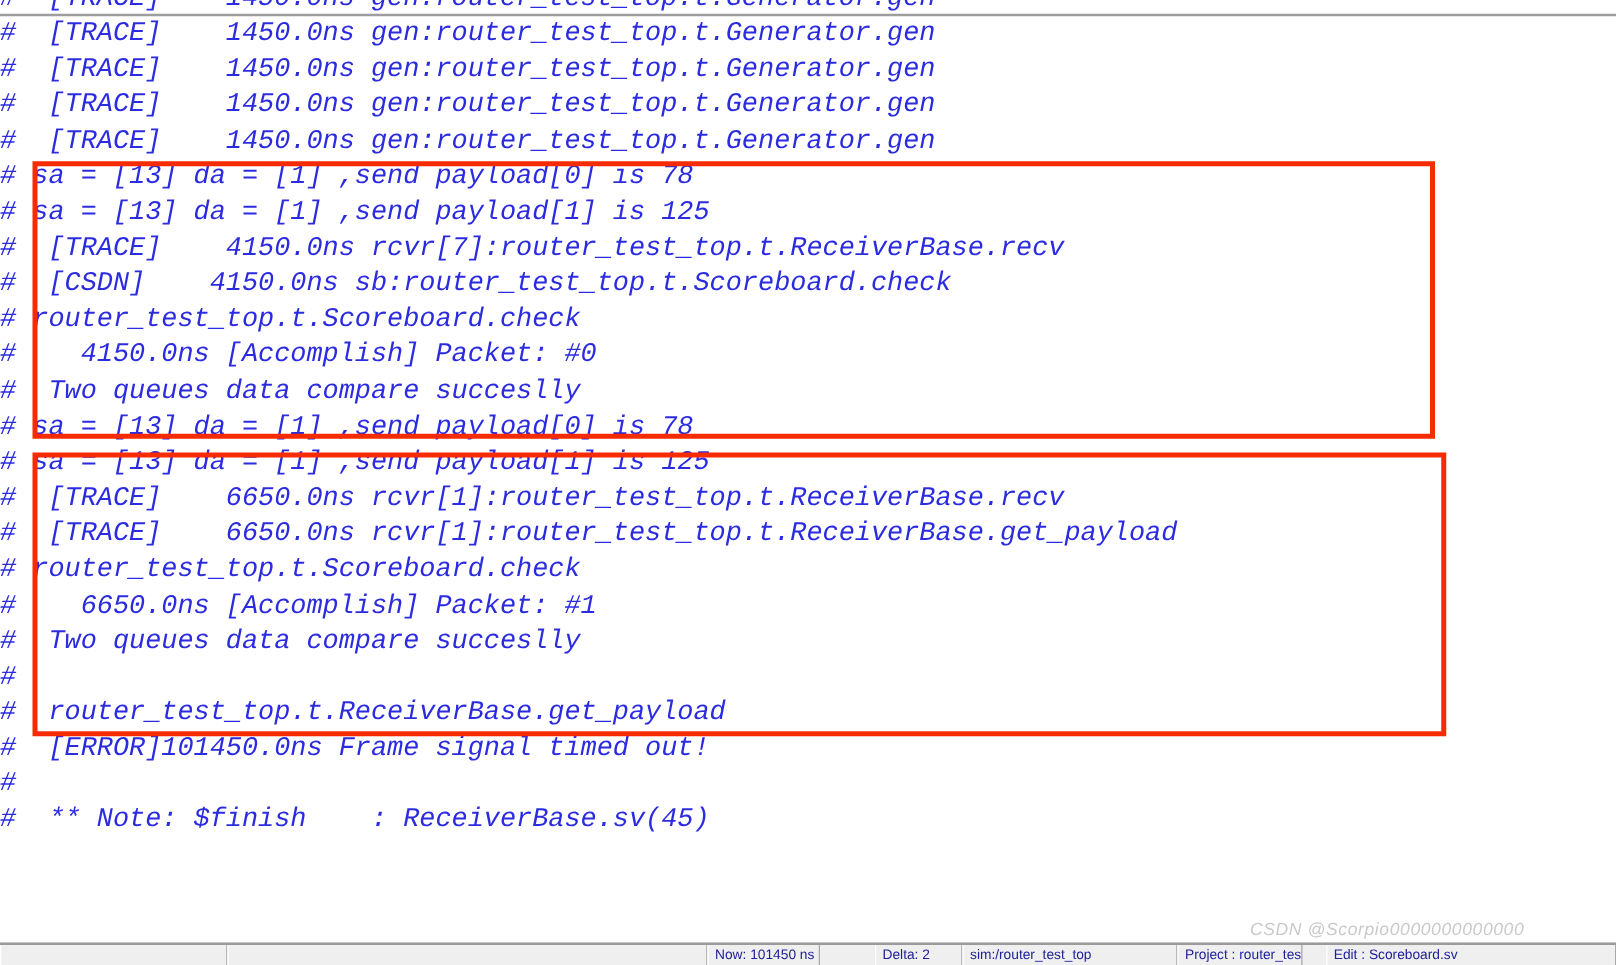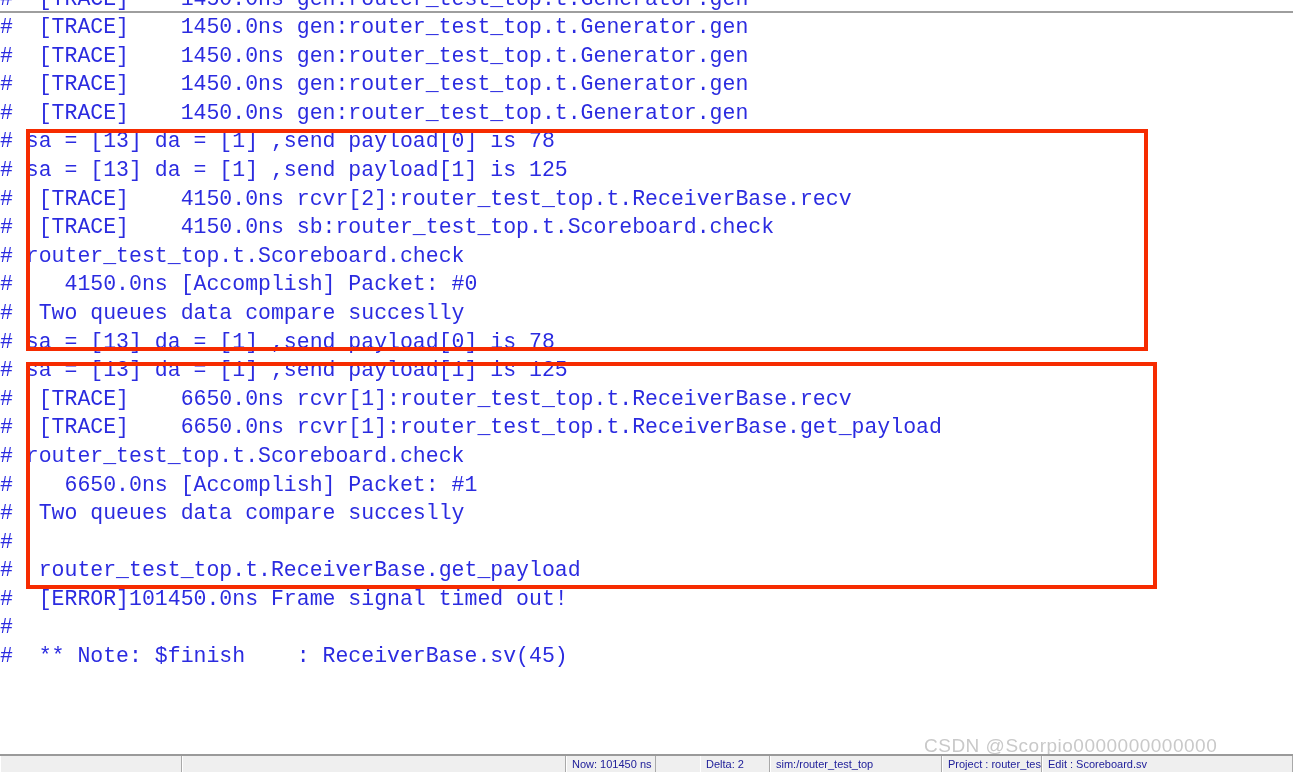--- a/index.html
+++ b/index.html
@@ -19,20 +19,21 @@
   }
 
   
   .console {
     position: absolute;
     left: 0; top: 0;
     width: 1293px;
     height: 754px;
     background: #ffffff;
     overflow: hidden;
+    font-style: italic;
   }
   .line {
     display: block;
     height: 28.6px;
     line-height: 28.6px;
     white-space: pre;
     font-size: 21.5px;
     letter-spacing: 0px;
     color: #2b2be0;
     font-family: "Liberation Mono", "DejaVu Sans Mono", monospace;
@@ -65,23 +66,23 @@
     border: 4px solid #f62b00;
     pointer-events: none;
     background: transparent;
   }
   #redbox-1 { left: 26px; top: 129px; width: 1122px; height: 222px; }
   #redbox-2 { left: 26px; top: 362px; width: 1131px; height: 227px; }
 
   
   .watermark {
     position: absolute;
-    left: 924px; top: 735px;
+    left: 1000px; top: 735px;
     font-family: "Liberation Sans", sans-serif;
-    font-size: 19px;
+    font-size: 14px;
     color: #c9c9c9;
     white-space: nowrap;
     letter-spacing: .5px;
     pointer-events: none;
   }
 
   
   .statusbar {
     position: absolute;
     left: 0; bottom: 0;
@@ -107,43 +108,43 @@
     overflow: hidden;
     color: #20209a;
   }
   .sb-cell.blank { color: transparent; }
   .sb-w1 { width: 182px; }
   .sb-w2 { width: 384px; }
   .sb-w3 { width: 70px; margin-left: 44px; }
   .sb-w4 { width: 90px; }
   .sb-w5 { width: 172px; }
   .sb-w6 { width: 100px; }
-  .sb-flex { flex: 1 1 auto; }
+  .sb-flex { flex: 1 1 auto; margin-left: 19px; }
 </style>
 </head>
 <body>
 
 <div id="root">
 
   <div class="console">
 
     <div class="clip-top">
       <span class="line">#  [TRACE]    1450.0ns gen:router_test_top.t.Generator.gen</span>
     </div>
     <div class="top-rule"></div>
 
     <div class="lines-wrap">
       <span class="line">#  [TRACE]    1450.0ns gen:router_test_top.t.Generator.gen</span>
       <span class="line">#  [TRACE]    1450.0ns gen:router_test_top.t.Generator.gen</span>
       <span class="line">#  [TRACE]    1450.0ns gen:router_test_top.t.Generator.gen</span>
       <span class="line">#  [TRACE]    1450.0ns gen:router_test_top.t.Generator.gen</span>
       <span class="line"># sa = [13] da = [1] ,send payload[0] is 78</span>
       <span class="line"># sa = [13] da = [1] ,send payload[1] is 125</span>
-      <span class="line">#  [TRACE]    4150.0ns rcvr[2]:router_test_top.t.ReceiverBase.recv</span>
-      <span class="line">#  [TRACE]    4150.0ns sb:router_test_top.t.Scoreboard.check</span>
+      <span class="line">#  [TRACE]    4150.0ns rcvr[7]:router_test_top.t.ReceiverBase.recv</span>
+      <span class="line">#  [CSDN]    4150.0ns sb:router_test_top.t.Scoreboard.check</span>
       <span class="line"># router_test_top.t.Scoreboard.check</span>
       <span class="line">#    4150.0ns [Accomplish] Packet: #0</span>
       <span class="line">#  Two queues data compare succeslly</span>
       <span class="line"># sa = [13] da = [1] ,send payload[0] is 78</span>
       <span class="line"># sa = [13] da = [1] ,send payload[1] is 125</span>
       <span class="line">#  [TRACE]    6650.0ns rcvr[1]:router_test_top.t.ReceiverBase.recv</span>
       <span class="line">#  [TRACE]    6650.0ns rcvr[1]:router_test_top.t.ReceiverBase.get_payload</span>
       <span class="line"># router_test_top.t.Scoreboard.check</span>
       <span class="line">#    6650.0ns [Accomplish] Packet: #1</span>
       <span class="line">#  Two queues data compare succeslly</span>

